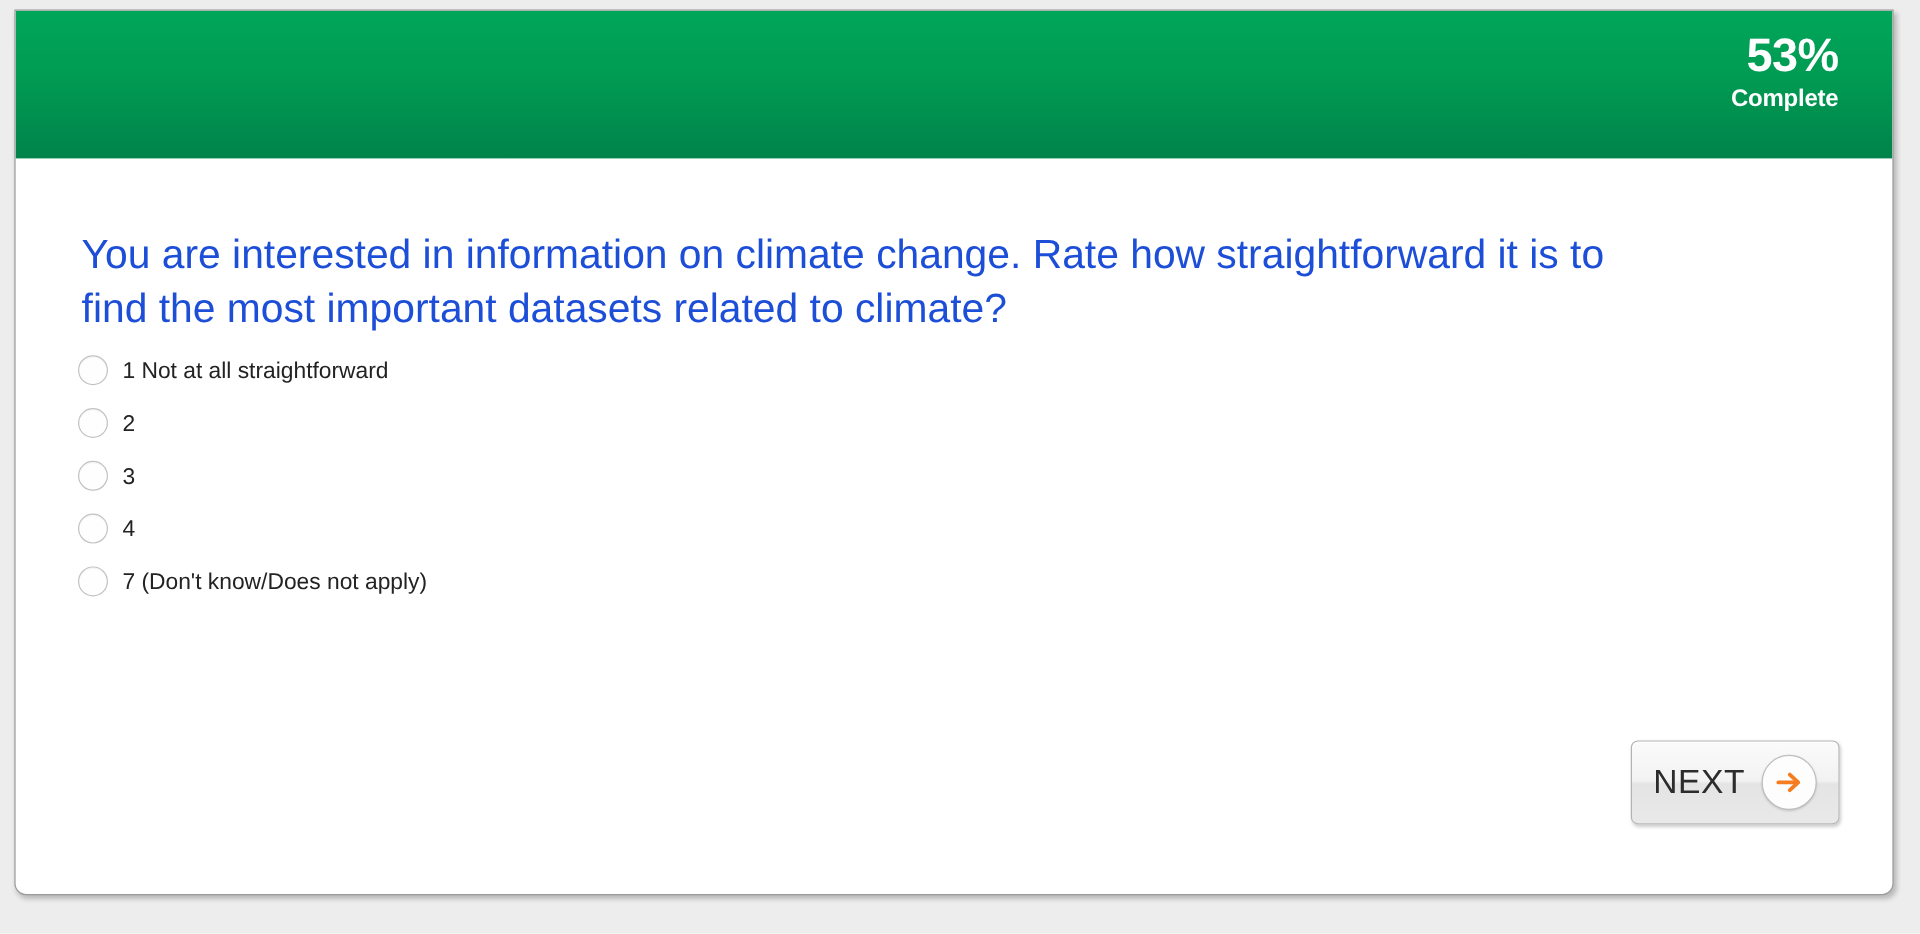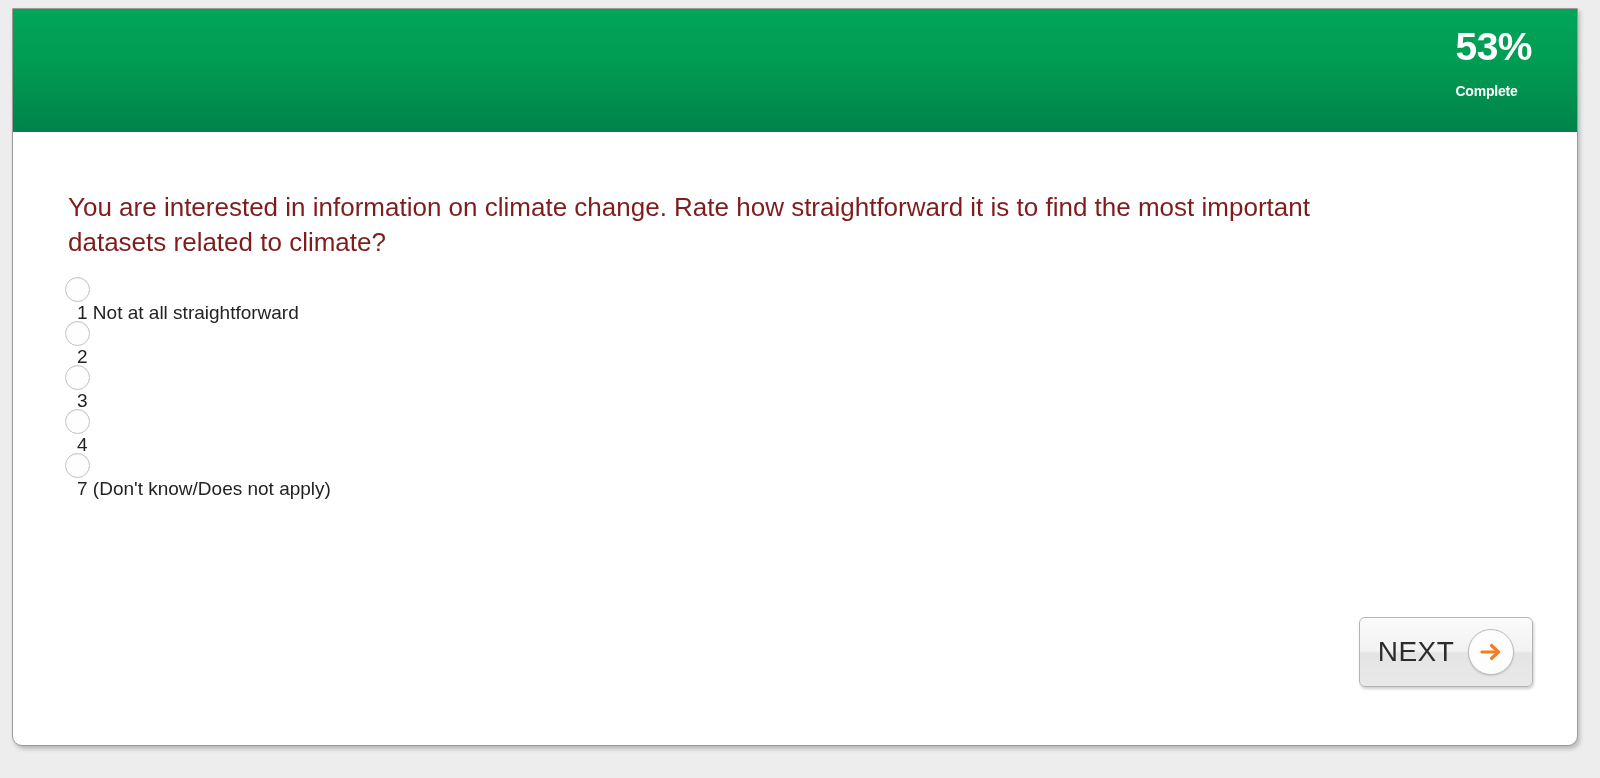--- a/index.html
+++ b/index.html
@@ -35,68 +35,67 @@
     left: 0;
     top: 0;
     width: 100%;
     height: 123px;
     background: linear-gradient(to bottom, #00a659 0%, #009b53 45%, #00834a 100%);
   }
   .progress-readout {
     position: absolute;
     right: 45px;
     top: 18px;
-    text-align: left;
+    text-align: right;
     color: #ffffff;
     line-height: 1;
   }
   .progress-percent {
     display: block;
     font-size: 39px;
     font-weight: bold;
     letter-spacing: -0.5px;
   }
   .progress-caption {
     display: block;
-    font-size: 14px;
+    font-size: 20px;
     font-weight: bold;
-    margin-top: 18px;
+    margin-top: 6px;
     letter-spacing: -0.2px;
   }
 
   
   .question-body {
     position: absolute;
     left: 0;
     top: 123px;
     right: 0;
     bottom: 0;
   }
   .question-text {
     position: absolute;
     left: 55px;
     top: 58px;
     width: 1290px;
-    font-size: 26px;
+    font-size: 34px;
     line-height: 1.33;
-    color: #7f1d1d;
+    color: #1d4ed8;
   }
 
   
   .option-list {
     position: absolute;
     left: 52px;
     top: 145px;
     width: 900px;
   }
   .option-row {
     display: flex;
-    align-items: flex-start;
+    align-items: flex-end;
     height: 44px;
-    flex-direction: column;
   }
   .radio-circle {
     width: 23px;
     height: 23px;
     border: 1px solid #c2c2c2;
     border-radius: 50%;
     background: #fefefe;
     box-shadow: inset 0 1px 1px rgba(0,0,0,0.04);
     flex: 0 0 auto;
   }

